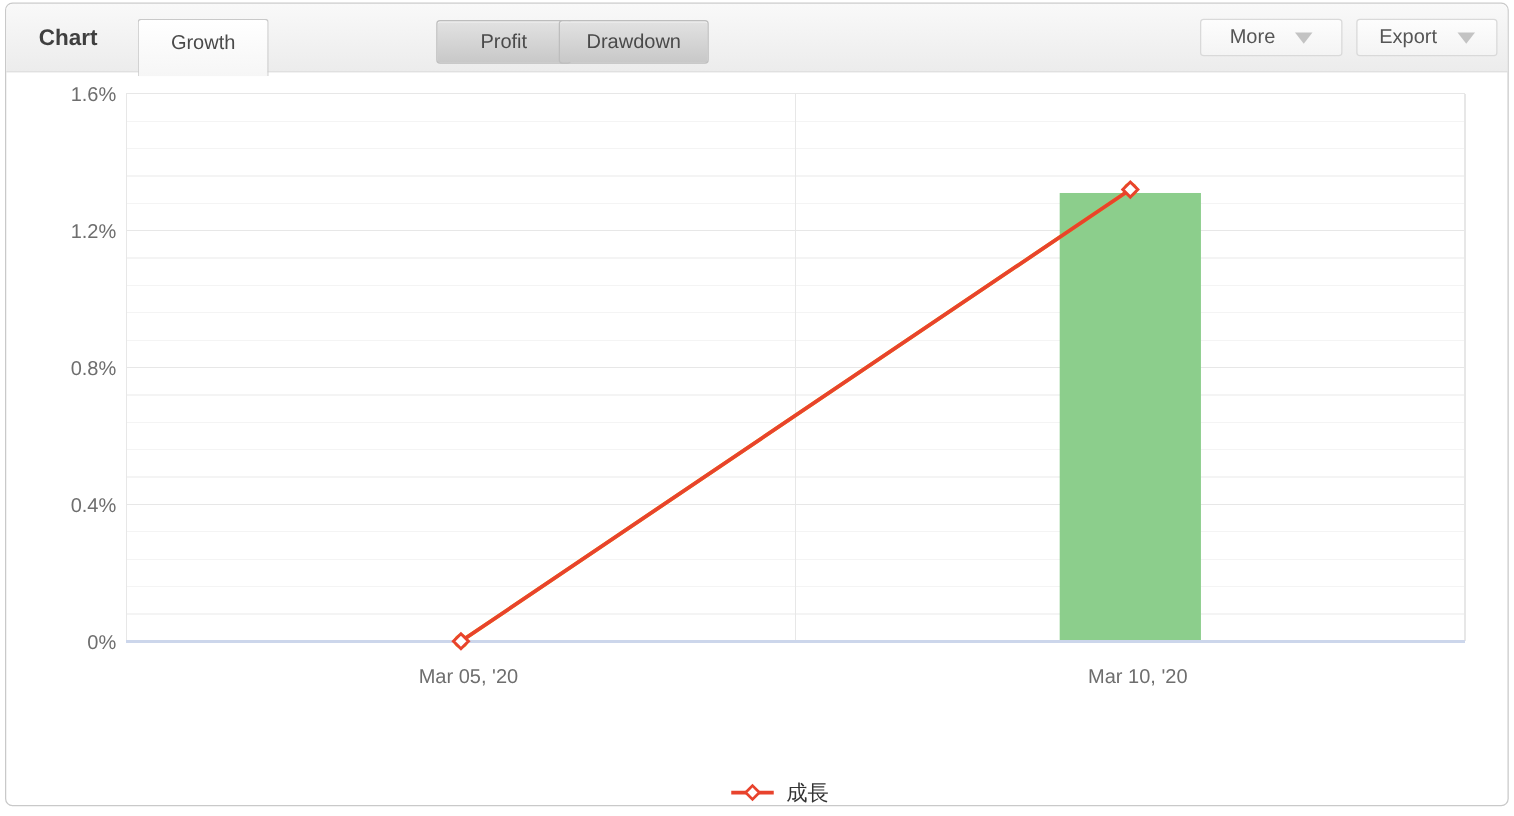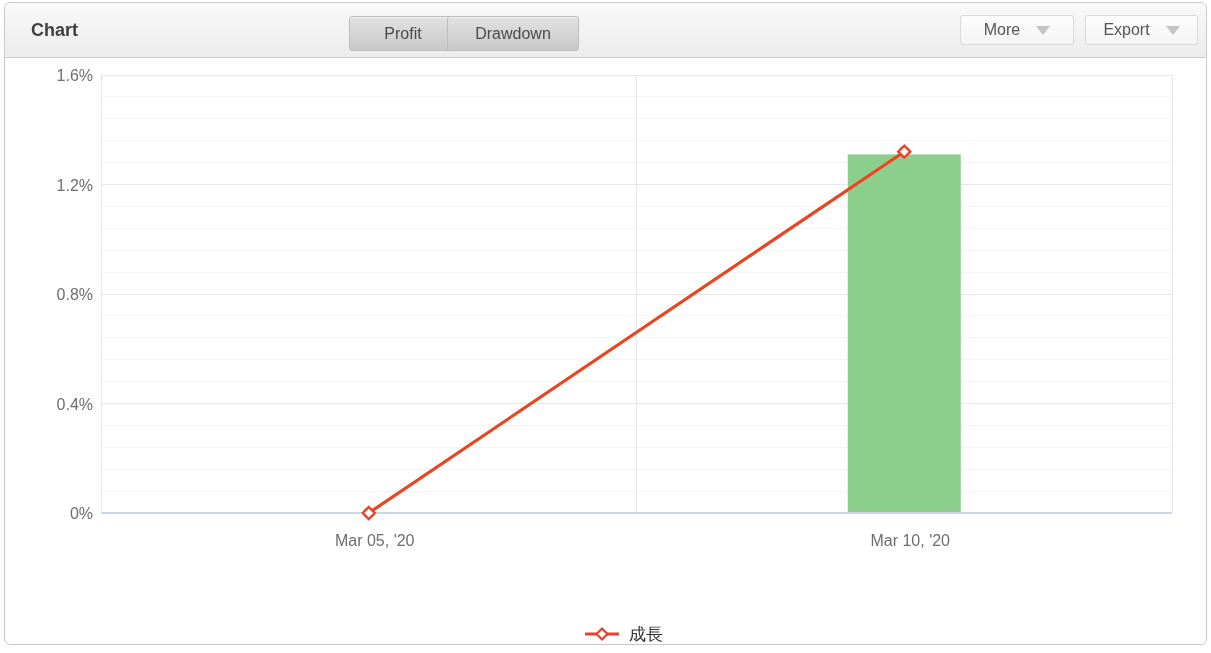--- a/index.html
+++ b/index.html
@@ -32,21 +32,21 @@
   }
   .tab.active{
     top:12px;height:46px;line-height:38px;
     background:linear-gradient(#ffffff,#f6f6f6);
     border:1px solid #c9c9c9;border-bottom:none;
     border-radius:3px 3px 0 0;z-index:6;box-shadow:none;color:#4a4a4a;
   }
   .tab-growth{left:105px;width:105px;}
   .tab-balance{left:224px;width:106px;}
   .tab-profit{left:344px;width:108px;}
-  .tab-drawdown{left:442px;width:132px;}
+  .tab-drawdown{left:442px;width:120px;}
   .hbtn{
     position:absolute;top:12px;height:30px;box-sizing:border-box;
     background:linear-gradient(#fdfdfd,#f4f4f4);
     border:1px solid #d9d9d9;border-radius:3px;
     display:flex;align-items:center;justify-content:center;gap:16px;
     font-size:16px;color:#555;cursor:pointer;
   }
   .btn-more{left:955px;width:114px;}
   .btn-export{left:1080px;width:113px;}
   .caret{
@@ -63,20 +63,21 @@
   }
   .legend-item-1{left:278px;}
   .legend-item-2{left:584px;margin-top:36px;}
 </style>
 </head>
 <body>
 
 <div class="panel">
   <div class="hdr">
     <span class="hdr-title">Chart</span>
+    <div class="tab tab-growth active">Growth</div>
     <div class="tab tab-profit">Profit</div>
     <div class="tab tab-drawdown">Drawdown</div>
     <div class="hbtn btn-export">
       <span>Export</span>
       <span class="caret"></span>
     </div>
     <div class="hbtn btn-more">
       <span>More</span>
       <span class="caret"></span>
     </div>

